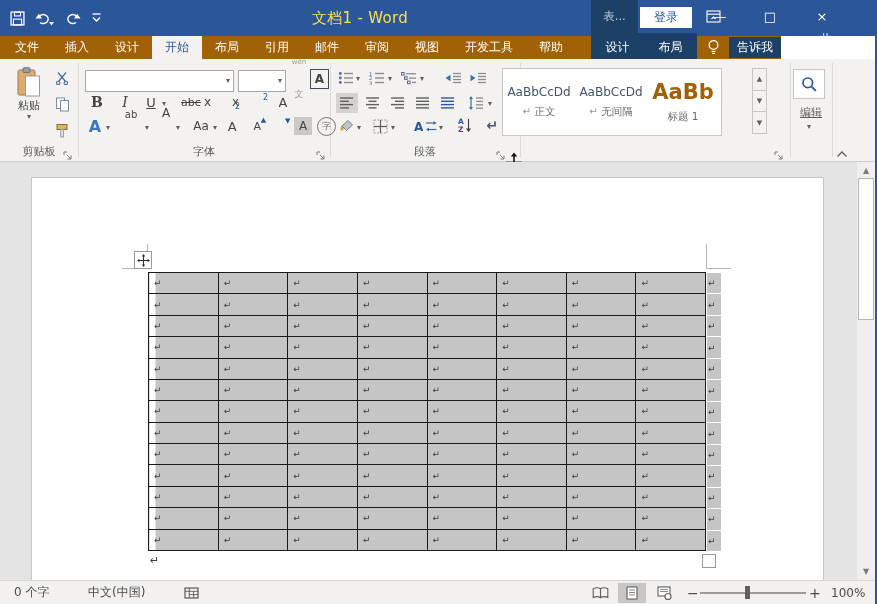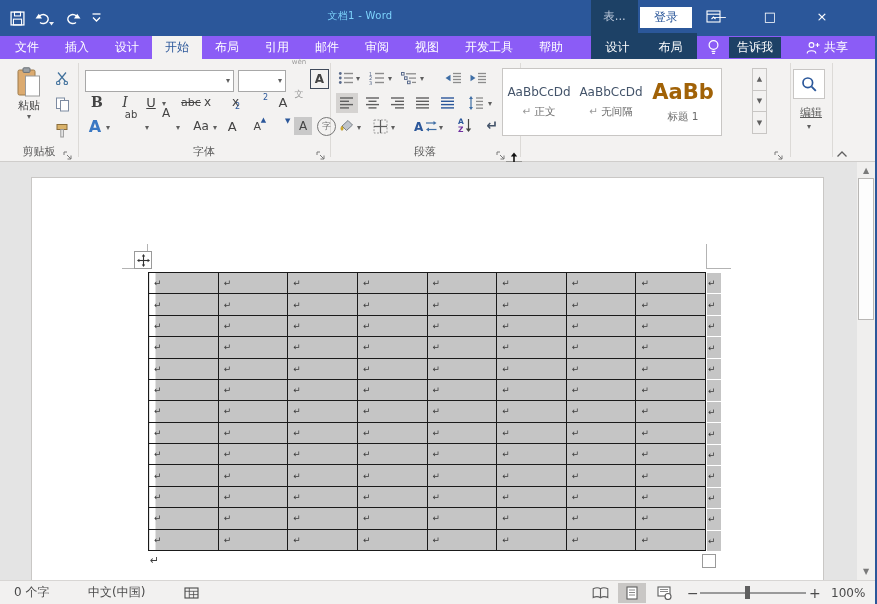--- a/index.html
+++ b/index.html
@@ -2,29 +2,29 @@
 <html><head>
 <meta charset="utf-8">
 <style>
   html,body{margin:0;padding:0;background:#fff;}
   #app{position:relative;width:877px;height:604px;overflow:hidden;
        font-family:"DejaVu Sans","Liberation Sans",sans-serif;-webkit-font-smoothing:antialiased;}
   
   .titlebar{position:absolute;left:0;top:0;width:877px;height:36px;background:#2b579a;color:#fff;}
   .qat{position:absolute;left:10px;top:6px;display:flex;align-items:center;gap:10px;height:24px;}
   .qat .qbtn{display:flex;align-items:center;justify-content:center;height:22px;}
-  .doc-title{position:absolute;left:0;top:9px;width:720px;text-align:center;font-size:10px;color:#7dd3fc;letter-spacing:.3px;}
+  .doc-title{position:absolute;left:0;top:9px;width:720px;text-align:center;font-size:15px;color:#fde047;letter-spacing:.3px;}
   .ctx-header{position:absolute;left:591px;top:0;width:47px;height:33px;background:#1d4166;color:#bfcbdc;
               font-size:11.5px;display:flex;align-items:center;justify-content:center;}
   .signin{position:absolute;left:640px;top:7px;width:52px;height:21px;background:#fff;color:#2b579a;
           font-size:12px;border:none;display:flex;align-items:center;justify-content:center;cursor:default;}
   .winctl{position:absolute;top:0;height:33px;display:flex;align-items:center;color:#fff;}
   .winbtn{width:34px;height:33px;display:flex;align-items:center;justify-content:center;font-size:13px;}
   
-  .tabrow{position:absolute;left:0;top:36px;width:877px;height:23px;background:#8b5cf6;}
+  .tabrow{position:absolute;left:0;top:36px;width:781px;height:23px;background:#a16207;}
   .ctx-tab-bg{position:absolute;left:591px;top:-3px;width:106px;height:26px;background:#1d4166;}
   .tabs{position:absolute;left:2px;top:0;height:23px;display:flex;}
   .tab{height:23px;display:flex;align-items:center;padding:0 13px;font-size:12px;color:#fff;cursor:default;}
   .tab.active{background:#f3f2f1;color:#2b579a;}
   .ctxtabs{position:absolute;left:591px;top:0;width:106px;height:23px;display:flex;justify-content:space-around;}
   .ctxtabs .tab{padding:0 8px;}
   .tellme{position:absolute;left:729px;top:1px;height:21px;background:#1d4166;color:#fff;font-size:12px;
           display:flex;align-items:center;padding:0 8px;}
   .bulb{position:absolute;left:707px;top:3px;}
   .share{position:absolute;left:806px;top:1px;height:21px;display:flex;align-items:center;gap:4px;color:#fff;font-size:12px;}

